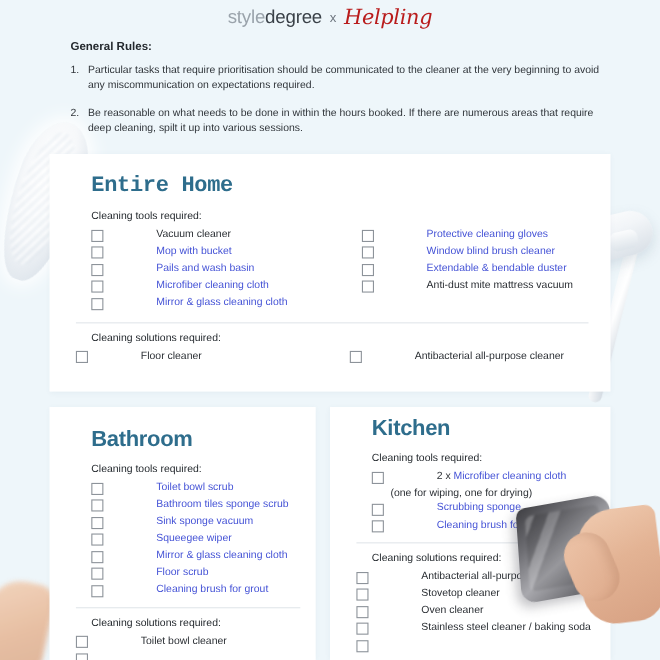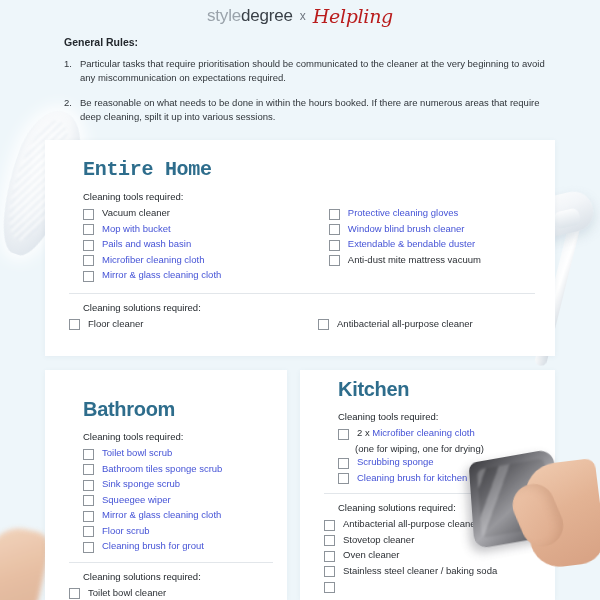--- a/index.html
+++ b/index.html
@@ -128,30 +128,30 @@
   }
   #card-home { left: 45px; top: 140px; width: 510px; height: 216px; }
   #card-bath { left: 45px; top: 370px; width: 242px; height: 230px; }
   #card-kitchen { left: 300px; top: 370px; width: 255px; height: 230px; }
 
   .card-title {
     font-size: 20px; font-weight: 700; color: #2e6d8c;
     letter-spacing: -0.3px; margin: 0;
   }
   #card-home .card-title { padding: 18px 0 0 38px; font-family: Liberation Mono, monospace; }
-  #card-bath .card-title { padding: 28px 0 0 38px; }
+  #card-bath .card-title { padding: 18px 0 0 38px; }
   #card-kitchen .card-title { padding: 8px 0 0 38px; }
 
   .sec-title {
     font-size: 9.5px; font-weight: 400; color: #23282d;
     margin: 0 0 4px 0;
   }
   .divider { height: 1px; background: #e2e6ea; margin: 9px 0 8px 0; }
 
-  .chk-row { display: flex; align-items: flex-end; margin-bottom: 2px; }
+  .chk-row { display: flex; align-items: flex-end; margin-bottom: 2px; gap: 40px; }
   .chk {
     width: 9px; height: 9px; flex: 0 0 9px;
     border: 1px solid #8d939a; background: #fff;
     margin-top: 2.5px; margin-right: 8px;
   }
   .chk-label { font-size: 9.5px; line-height: 13.5px; color: #2b2f34; }
   .chk-label.link { color: #4553d6; }
   .sub-note { font-size: 9.5px; line-height: 13.5px; color: #2b2f34; margin-left: 17px; }
 
   .cols { display: flex; }
@@ -280,21 +280,21 @@
         <div class="chk-row">
           <span class="chk"></span>
           <span class="chk-label link">Toilet bowl scrub</span>
         </div>
         <div class="chk-row">
           <span class="chk"></span>
           <span class="chk-label link">Bathroom tiles sponge scrub</span>
         </div>
         <div class="chk-row">
           <span class="chk"></span>
-          <span class="chk-label link">Sink sponge scrub</span>
+          <span class="chk-label link">Sink sponge vacuum</span>
         </div>
         <div class="chk-row">
           <span class="chk"></span>
           <span class="chk-label link">Squeegee wiper</span>
         </div>
         <div class="chk-row">
           <span class="chk"></span>
           <span class="chk-label link">Mirror &amp; glass cleaning cloth</span>
         </div>
         <div class="chk-row">

